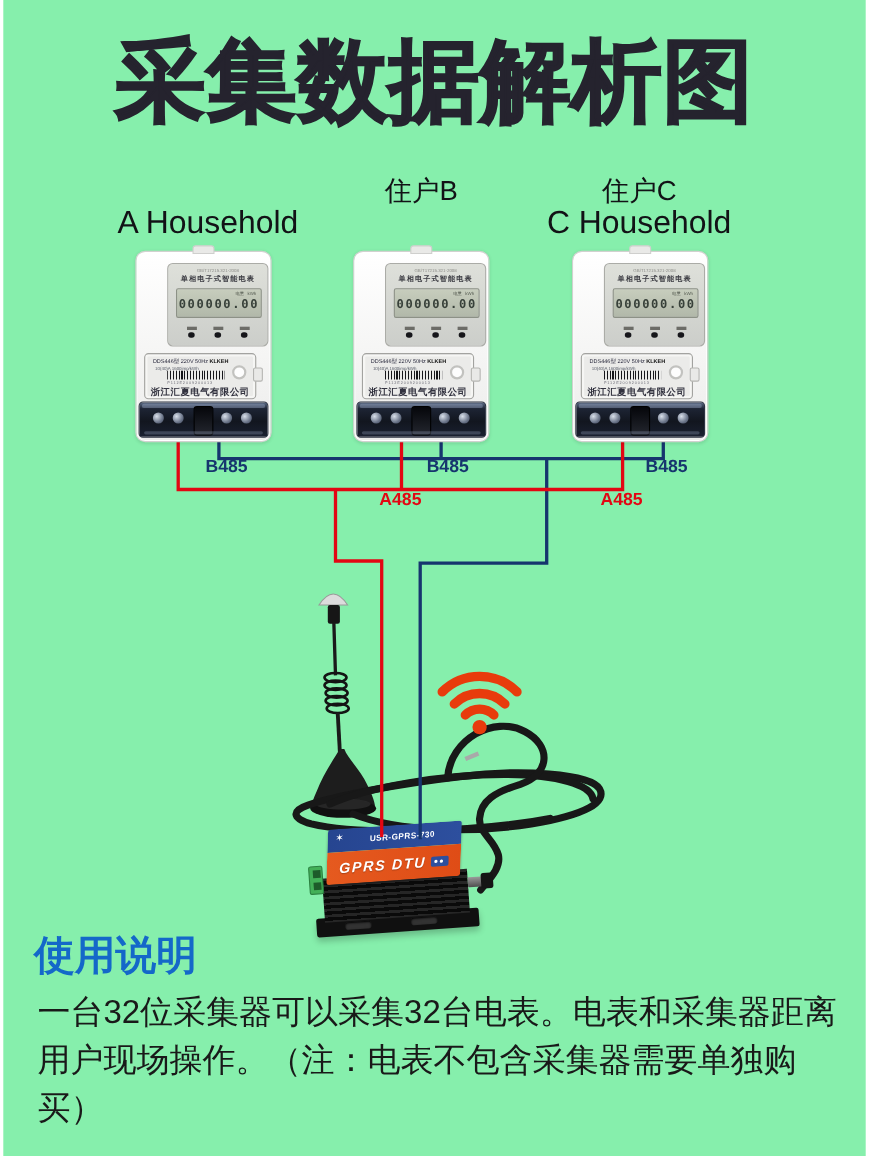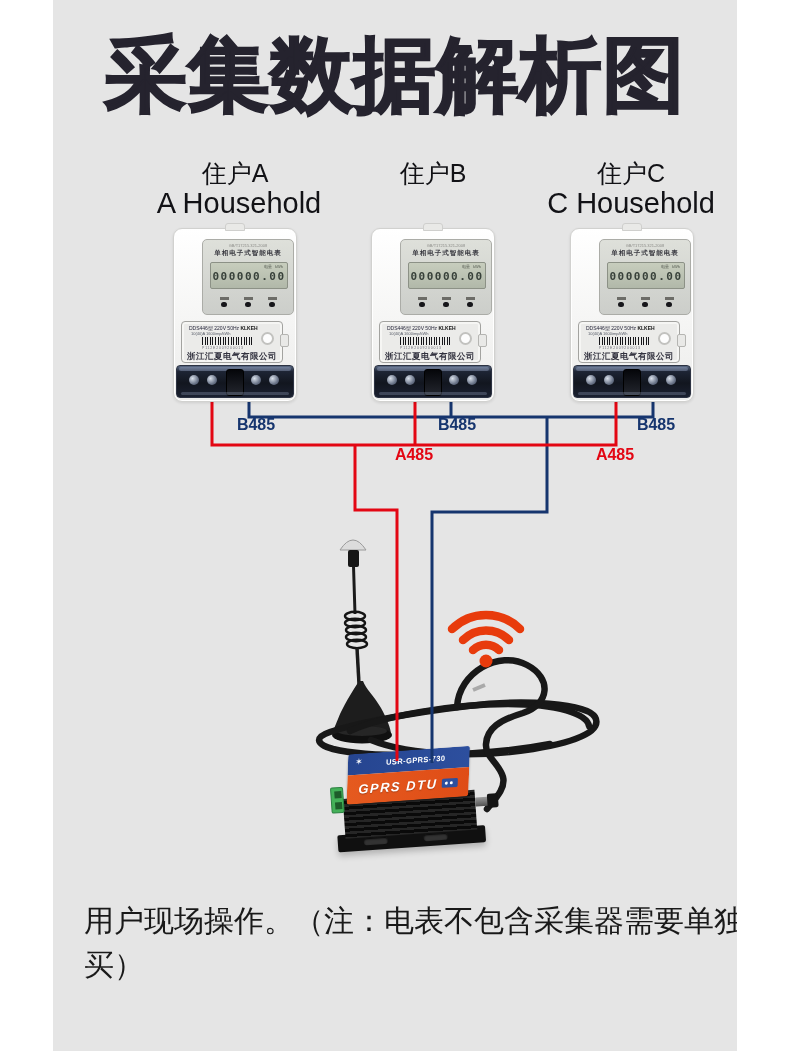--- a/index.html
+++ b/index.html
@@ -1,17 +1,17 @@
 <!DOCTYPE html>
 <html><head>
 <meta charset="utf-8">
 <style>
   html,body{margin:0;padding:0;background:#fff;}
   *{box-sizing:border-box;}
-  #canvas{position:relative;width:684px;height:1051px;margin:0 auto;background:#e5e5e5;overflow:hidden;
+  #canvas{position:relative;width:784px;height:1051px;margin:0 auto;background:#86efac;overflow:hidden;
           font-family:"Liberation Sans",sans-serif;}
 
   
   .title{position:absolute;top:22px;left:0;width:100%;text-align:center;
          font-size:82px;font-weight:900;color:#25232e;letter-spacing:1px;
          -webkit-text-stroke:2px #25232e;line-height:1.3;}
 
   
   .hh-cn{position:absolute;top:157px;width:200px;text-align:center;font-size:25px;color:#121216;}
   .hh-en{position:absolute;top:187px;width:220px;text-align:center;font-size:29px;color:#121216;}
@@ -102,21 +102,20 @@
   .instr-head{position:absolute;left:28px;top:844px;font-size:37px;font-weight:800;color:#1468c9;}
   .instr{position:absolute;left:31px;top:899px;width:745px;font-size:30px;line-height:43.5px;color:#191919;}
 </style>
 </head>
 <body>
 
 <div id="canvas">
 
   <div class="title">采集数据解析图</div>
 
-  <div class="hh-cn" style="left:82px">住户A</div>
   <div class="hh-en" style="left:76px">A Household</div>
   <div class="hh-cn" style="left:280px">住户B</div>
   <div class="hh-cn" style="left:478px">住户C</div>
   <div class="hh-en" style="left:468px">C Household</div>
 
   <svg id="photo-layer" class="layer" viewBox="0 0 790 1051">
 
     <g>
       <path d="M287 550 Q300 530 313 550 Z" fill="#dcdcdc" stroke="#9a9a9a" stroke-width="1"></path>
       <rect x="295" y="550" width="11" height="17" rx="2" fill="#161616"></rect>
@@ -284,17 +283,19 @@
     <path d="M196 396 V418.5 M398 396 V418.5 M600 396 V418.5 M194.5 417 H601.5 M494 417 V512 H379 V763" fill="none" stroke="#16356e" stroke-width="3"></path>
     <path d="M159 396 V446.5 M362 396 V446.5 M563 396 V446.5 M157.5 445 H564.5 M302 445 V510 H344 V761" fill="none" stroke="#e30613" stroke-width="3"></path>
   </svg>
 
   <span class="lbl lbl-b" style="left:168px">B485</span>
   <span class="lbl lbl-b" style="left:369px">B485</span>
   <span class="lbl lbl-b" style="left:568px">B485</span>
   <span class="lbl lbl-a" style="left:326px">A485</span>
   <span class="lbl lbl-a" style="left:527px">A485</span>
 
+  <div class="instr-head">使用说明</div>
   <div class="instr">
+    <div>一台32位采集器可以采集32台电表。电表和采集器距离</div>
     <div>用户现场操作。（注：电表不包含采集器需要单独购买）</div>
   </div>
 
 </div>
 
 </body></html>

